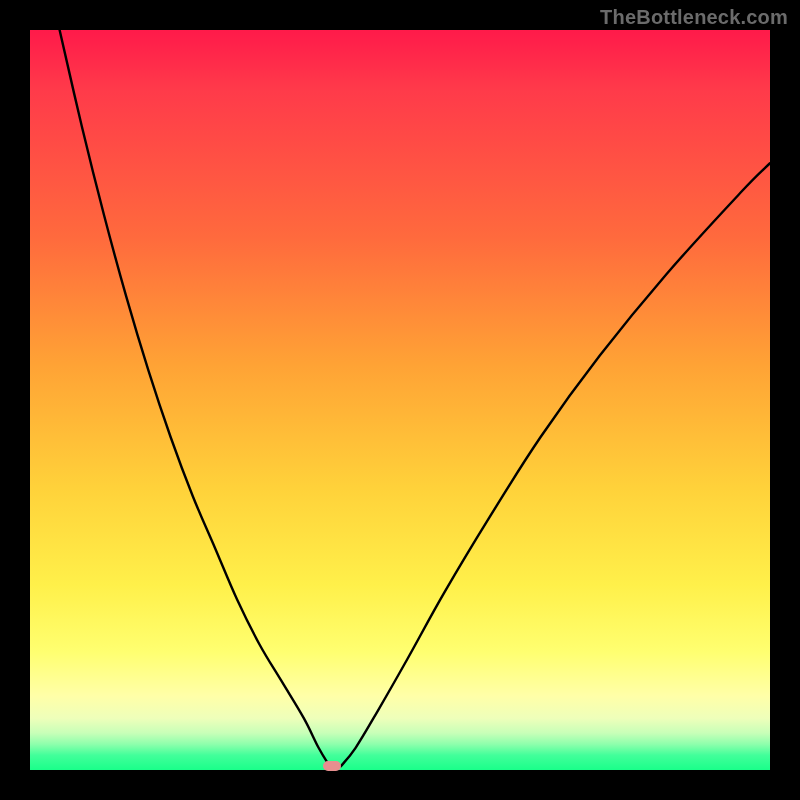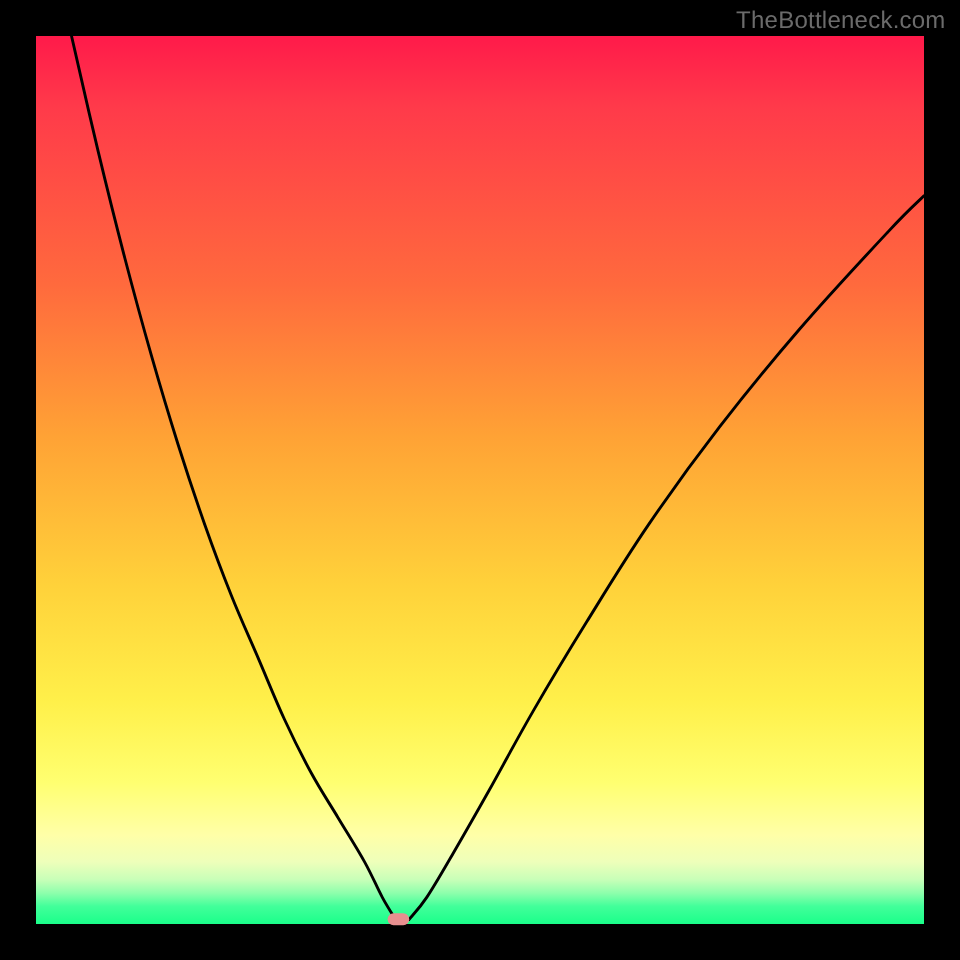--- a/index.html
+++ b/index.html
@@ -33,21 +33,21 @@
       #1aff8a 100%
     );
   }
   .watermark {
     position: absolute;
     top: 6px;
     right: 12px;
     color: #6b6b6b;
     font-size: 20px;
     letter-spacing: 0.2px;
-    font-weight: 400;
+    font-weight: 700;
   }
   svg.curve {
     position: absolute;
     left: 0;
     top: 0;
     width: 740px;
     height: 740px;
   }
   .marker {
     position: absolute;

